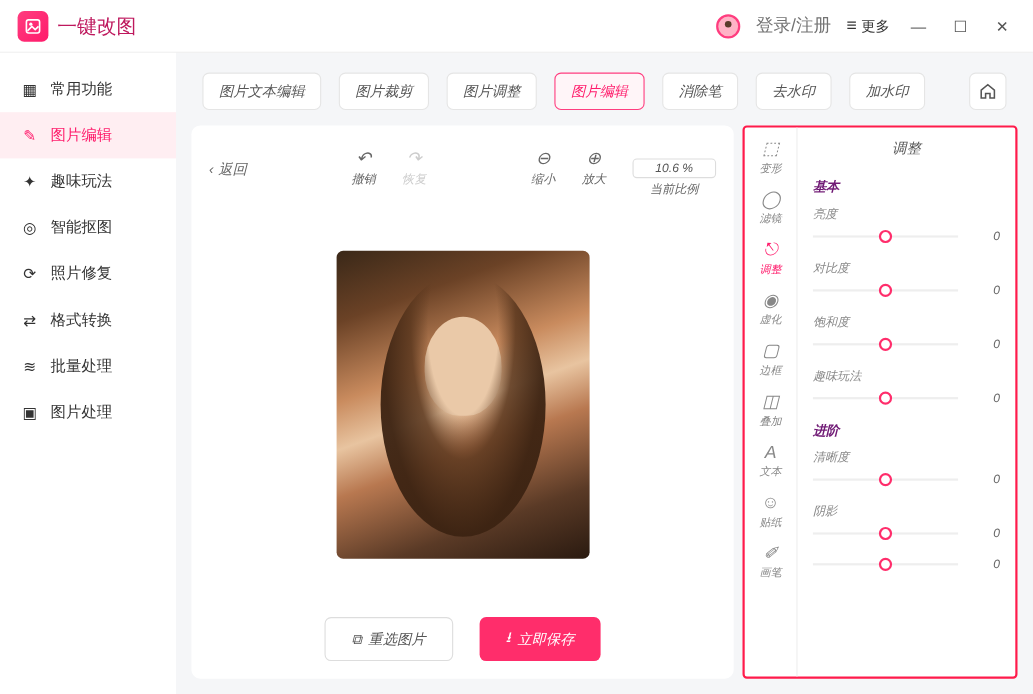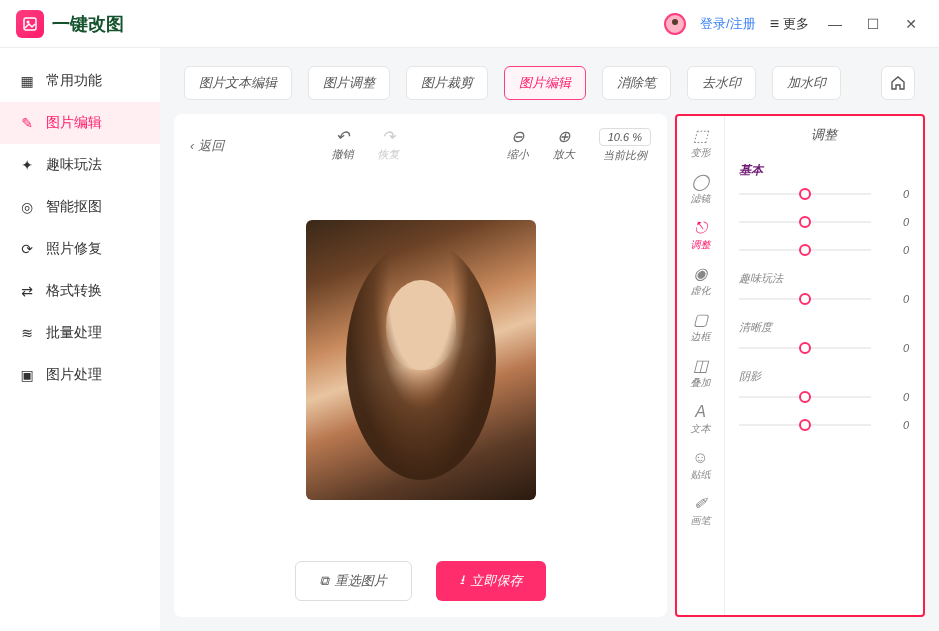--- a/index.html
+++ b/index.html
@@ -1,24 +1,24 @@
 <!DOCTYPE html>
 <html><head>
 <meta charset="utf-8">
 <style>
 * { margin: 0; padding: 0; box-sizing: border-box; font-family: "Microsoft YaHei", sans-serif; }
 body { background: #f5f6f8; width: 939px; height: 631px; overflow: hidden; }
 
 .titlebar { height: 48px; background: #fff; display: flex; align-items: center; padding: 0 16px; border-bottom: 1px solid #eee; }
 .logo { width: 28px; height: 28px; border-radius: 6px; background: linear-gradient(135deg, #ff3d7f, #ff1b6b); display: flex; align-items: center; justify-content: center; color: #fff; font-size: 14px; margin-right: 8px; }
-.app-title { font-size: 18px; font-weight: 700; color: #14532d; }
+.app-title { font-size: 18px; font-weight: 400; color: #be185d; }
 .titlebar-right { margin-left: auto; display: flex; align-items: center; gap: 14px; }
 .avatar { width: 22px; height: 22px; border-radius: 50%; background: #ffb3c6; border: 2px solid #ff3d7f; position: relative; overflow: hidden; }
 .avatar::after { content: ""; position: absolute; top: 4px; left: 6px; width: 6px; height: 6px; border-radius: 50%; background: #5a3a2a; }
-.login-link { font-size: 13px; color: #3b82f6; cursor: pointer; }
+.login-link { font-size: 16px; color: #737373; cursor: pointer; }
 .more-btn { display: flex; align-items: center; gap: 4px; font-size: 13px; color: #333; cursor: pointer; }
 .win-btn { width: 24px; height: 24px; display: flex; align-items: center; justify-content: center; cursor: pointer; color: #555; font-size: 14px; }
 
 .body-row { display: flex; height: calc(631px - 48px); }
 
 .sidebar { width: 160px; background: #fff; padding: 12px 0; }
 .side-item { display: flex; align-items: center; gap: 10px; padding: 12px 18px; font-size: 14px; color: #333; cursor: pointer; }
 .side-item.active { background: #ffeef2; color: #ff1b6b; }
 .side-icon { width: 18px; height: 18px; display: flex; align-items: center; justify-content: center; font-size: 14px; }
 
@@ -29,21 +29,21 @@
 .home-icon-btn { margin-left: auto; width: 34px; height: 34px; border: 1px solid #e5e5e5; border-radius: 6px; display: flex; align-items: center; justify-content: center; cursor: pointer; background: #fff; }
 
 .editor-row { flex: 1; display: flex; gap: 0; background: transparent; }
 .canvas-col { flex: 1; background: #fff; border-radius: 8px; display: flex; flex-direction: column; padding: 10px 16px 16px; }
 .canvas-toolbar { display: flex; align-items: center; gap: 24px; padding: 4px 0 8px; }
 .back-link { display: flex; align-items: center; gap: 4px; font-size: 13px; color: #666; cursor: pointer; }
 .tb-spacer { flex: 1; }
 .tb-item { display: flex; flex-direction: column; align-items: center; gap: 2px; font-size: 11px; color: #666; cursor: pointer; }
 .tb-item.disabled { color: #ccc; cursor: default; }
 .tb-icon { font-size: 16px; line-height: 1; }
-.zoom-box { border: 1px solid #ddd; border-radius: 4px; padding: 2px 8px; font-size: 11px; color: #555; }
+.zoom-box { border: 1px solid #ddd; border-radius: 4px; padding: 2px 20px; font-size: 11px; color: #555; margin-top: 16px; }
 
 .canvas-area { flex: 1; display: flex; align-items: center; justify-content: center; }
 .photo { width: 230px; height: 280px; border-radius: 6px; background: linear-gradient(160deg, #3a2818 0%, #6b4226 18%, #c98b5e 38%, #e8c4a0 50%, #b87850 62%, #5a3a26 82%, #2a1a10 100%); position: relative; overflow: hidden; }
 .photo::before { content: ""; position: absolute; top: 60px; left: 80px; width: 70px; height: 90px; background: #eac9a8; border-radius: 50% 50% 45% 45%; }
 .photo::after { content: ""; position: absolute; top: 20px; left: 40px; width: 150px; height: 240px; background: radial-gradient(ellipse at 50% 20%, transparent 30%, rgba(90,55,30,0.85) 45%, rgba(60,35,18,0.95) 70%); border-radius: 50%; }
 
 .canvas-actions { display: flex; justify-content: center; gap: 24px; padding-top: 12px; }
 .btn { padding: 9px 24px; border-radius: 6px; font-size: 13px; cursor: pointer; display: flex; align-items: center; gap: 6px; }
 .btn-outline { border: 1px solid #ddd; background: #fff; color: #555; }
 .btn-primary { border: none; background: #ff2d6b; color: #fff; }
@@ -122,22 +122,22 @@
     </div>
     <div class="side-item">
       <span class="side-icon">▣</span>
       <span>图片处理</span>
     </div>
   </div>
 
   <div class="main">
     <div class="tabs-row">
       <div class="tab">图片文本编辑</div>
+      <div class="tab">图片裁剪</div>
       <div class="tab">图片调整</div>
-      <div class="tab">图片裁剪</div>
       <div class="tab active">图片编辑</div>
       <div class="tab">消除笔</div>
       <div class="tab">去水印</div>
       <div class="tab">加水印</div>
       <div class="home-icon-btn">
         <svg width="18" height="18" viewBox="0 0 18 18">
             <path d="M3 8 L9 3 L15 8 V15 H11 V11 H7 V15 H3 Z" fill="none" stroke="#555" stroke-width="1.4"></path>
           </svg>
       </div>
     </div>
@@ -227,57 +227,61 @@
               <span class="tool-icon">✐</span>
               <span>画笔</span>
             </div>
         </div>
 
         <div class="adjust-col">
           <div class="adjust-title">调整</div>
 
           <div class="group-title">基本</div>
           <div class="slider-row">
-            <div class="slider-wrap">
-                <div class="slider-track" style="flex:1;">
-                  <div class="slider-line"></div>
-                  <div class="slider-knob"></div>
-                </div>
-                <div class="slider-val">0</div>
-              </div>
-          </div>
-          <div class="slider-row">
-            <div class="slider-wrap">
-                <div class="slider-track" style="flex:1;">
-                  <div class="slider-line"></div>
-                  <div class="slider-knob"></div>
-                </div>
-                <div class="slider-val">0</div>
-              </div>
-          </div>
-          <div class="slider-row">
+            <div class="slider-label">亮度</div>
+            <div class="slider-wrap">
+                <div class="slider-track" style="flex:1;">
+                  <div class="slider-line"></div>
+                  <div class="slider-knob"></div>
+                </div>
+                <div class="slider-val">0</div>
+              </div>
+          </div>
+          <div class="slider-row">
+            <div class="slider-label">对比度</div>
+            <div class="slider-wrap">
+                <div class="slider-track" style="flex:1;">
+                  <div class="slider-line"></div>
+                  <div class="slider-knob"></div>
+                </div>
+                <div class="slider-val">0</div>
+              </div>
+          </div>
+          <div class="slider-row">
+            <div class="slider-label">饱和度</div>
             <div class="slider-wrap">
                 <div class="slider-track" style="flex:1;">
                   <div class="slider-line"></div>
                   <div class="slider-knob"></div>
                 </div>
                 <div class="slider-val">0</div>
               </div>
           </div>
           <div class="slider-row">
             <div class="slider-label">趣味玩法</div>
             <div class="slider-wrap">
                 <div class="slider-track" style="flex:1;">
                   <div class="slider-line"></div>
                   <div class="slider-knob"></div>
                 </div>
                 <div class="slider-val">0</div>
               </div>
           </div>
 
+          <div class="group-title">进阶</div>
           <div class="slider-row">
             <div class="slider-label">清晰度</div>
             <div class="slider-wrap">
                 <div class="slider-track" style="flex:1;">
                   <div class="slider-line"></div>
                   <div class="slider-knob"></div>
                 </div>
                 <div class="slider-val">0</div>
               </div>
           </div>

